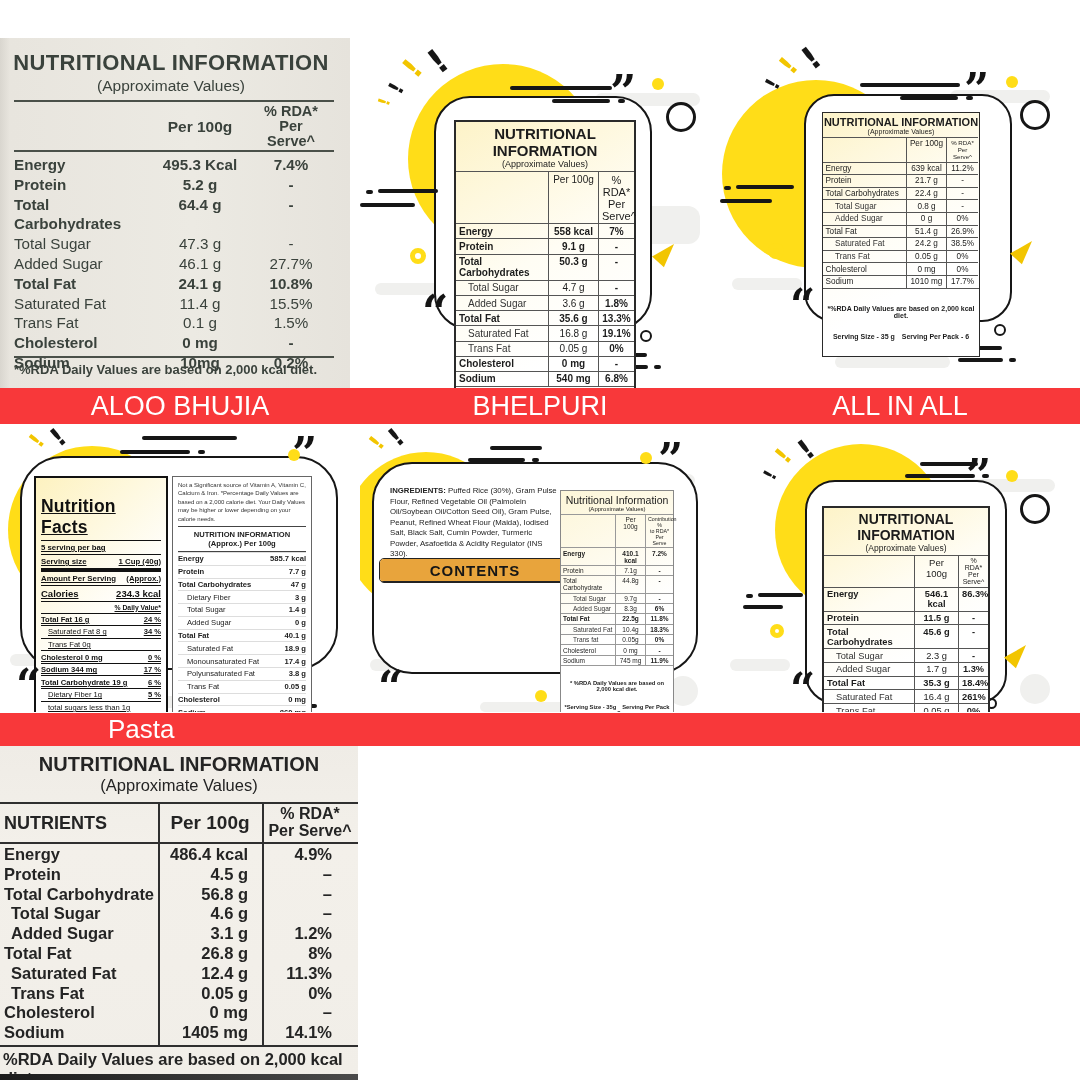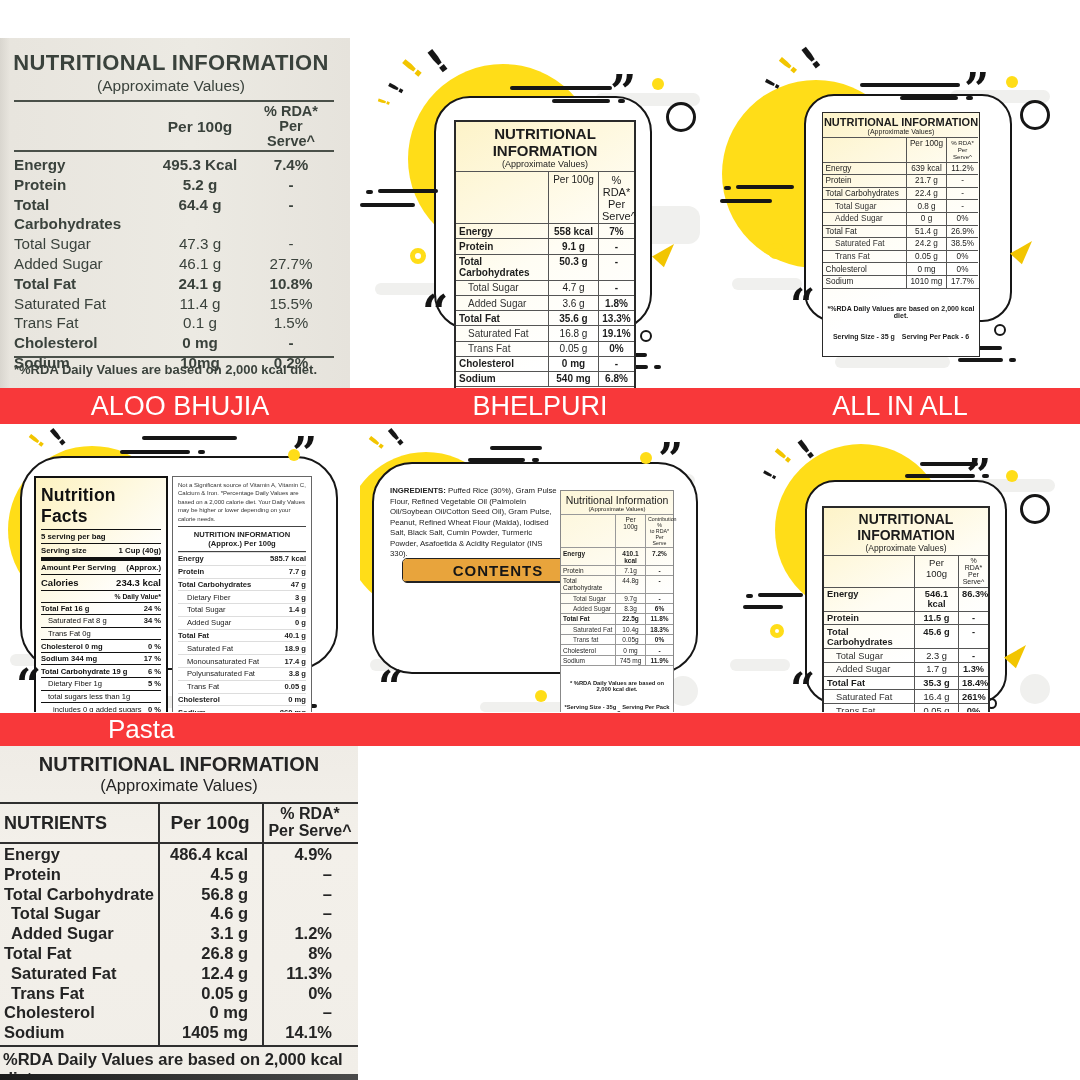--- a/index.html
+++ b/index.html
@@ -71,22 +71,22 @@
               --c1:54px; --c2:30px; --c3:28px; font-size:6.5px;
               background:linear-gradient(150deg,#fdf6d8 0%, #ffffff 55%); }
   .bhelinfo .tt { font-size:10.5px; font-weight:normal; }
   .bhelinfo .ts { font-size:6px; }
   .bhelinfo .td { padding:1.2px 2px; border-color:#999; }
   .bhelinfo .c-value, .bhelinfo .c-rda { border-color:#999; }
   .bhelinfo .hdr .c-value { font-size:6.5px; } .bhelinfo .hdr .c-rda { font-size:5.3px; }
   .bhelinfo .foot { font-size:5.8px; border-color:#999; }
 
   
-  .nfacts { position:absolute; z-index:5; border:2px solid #111; padding:7px 5px; color:#111;
-            background:linear-gradient(135deg,#fdf2c0 0%, #ffffff 55%); }
+  .nfacts { position:absolute; z-index:5; border:2px solid #111; padding:18px 5px; color:#111;
+            background:linear-gradient(135deg,#fdf2c0 0%, #ffffff 55%);text-decoration:underline; }
   .nfacts .nf-title { font-size:17.5px; font-weight:bold; letter-spacing:0.2px; border-bottom:1px solid #111; padding-bottom:2px; }
   .nfacts .nf-line { font-size:7.8px; font-weight:bold; padding:2px 0; }
   .nfacts .nf-flex { display:flex; justify-content:space-between; font-size:7.8px; font-weight:bold; padding:2px 0; border-top:1px solid #111; }
   .nfacts .nf-bar { height:3.5px; background:#111; }
   .nfacts .nf-flex.nb { border-top:none; }
   .nfacts .cal { font-size:9.5px; }
   .nfacts .dv { text-align:right; font-size:6.8px; font-weight:bold; border-top:1px solid #111; padding:2px 0; }
   .nfacts .tr { display:flex; justify-content:space-between; border-top:1px solid #111; padding:1.3px 0; font-size:7.6px; }
   .nfacts .tr.b { font-weight:bold; }
   .nfacts .tr.i { padding-left:7px; }
@@ -579,21 +579,21 @@
     <div class="bubble" style="left:12px;top:38px;width:326px;height:212px;border-radius:40px"></div>
     <div class="tail" style="left:215px;top:234px"></div>
     <div class="dc q" style="left:298px;top:24px;font-size:44px">”</div>
     <div class="dc q" style="left:18px;top:252px;font-size:44px">“</div>
 
     <div class="bh-ing" style="left:30px;top:62px;width:168px">
       <span class="bld">INGREDIENTS:</span>
       <span>Puffed Rice (30%), Gram Pulse Flour, Refined Vegetable Oil (Palmolein Oil/Soybean Oil/Cotton Seed Oil), Gram Pulse, Peanut, Refined Wheat Flour (Maida), Iodised Salt, Black Salt, Cumin Powder, Turmeric Powder, Asafoetida &amp; Acidity Regulator (INS 330).</span>
     </div>
 
-    <div class="bh-con" style="left:42px;top:134px;width:192px">
+    <div class="bh-con" style="left:19px;top:134px;width:192px">
       <div class="ct">CONTENTS</div>
     </div>
 
     <div class="gridtab bhelinfo">
       <div class="tt">Nutritional Information</div>
       <div class="ts">(Approximate Values)</div>
       <div class="hdr">
         <span class="td c-label"></span>
         <span class="td c-value">Per 100g</span>
         <span class="td c-rda pre">Contribution %

